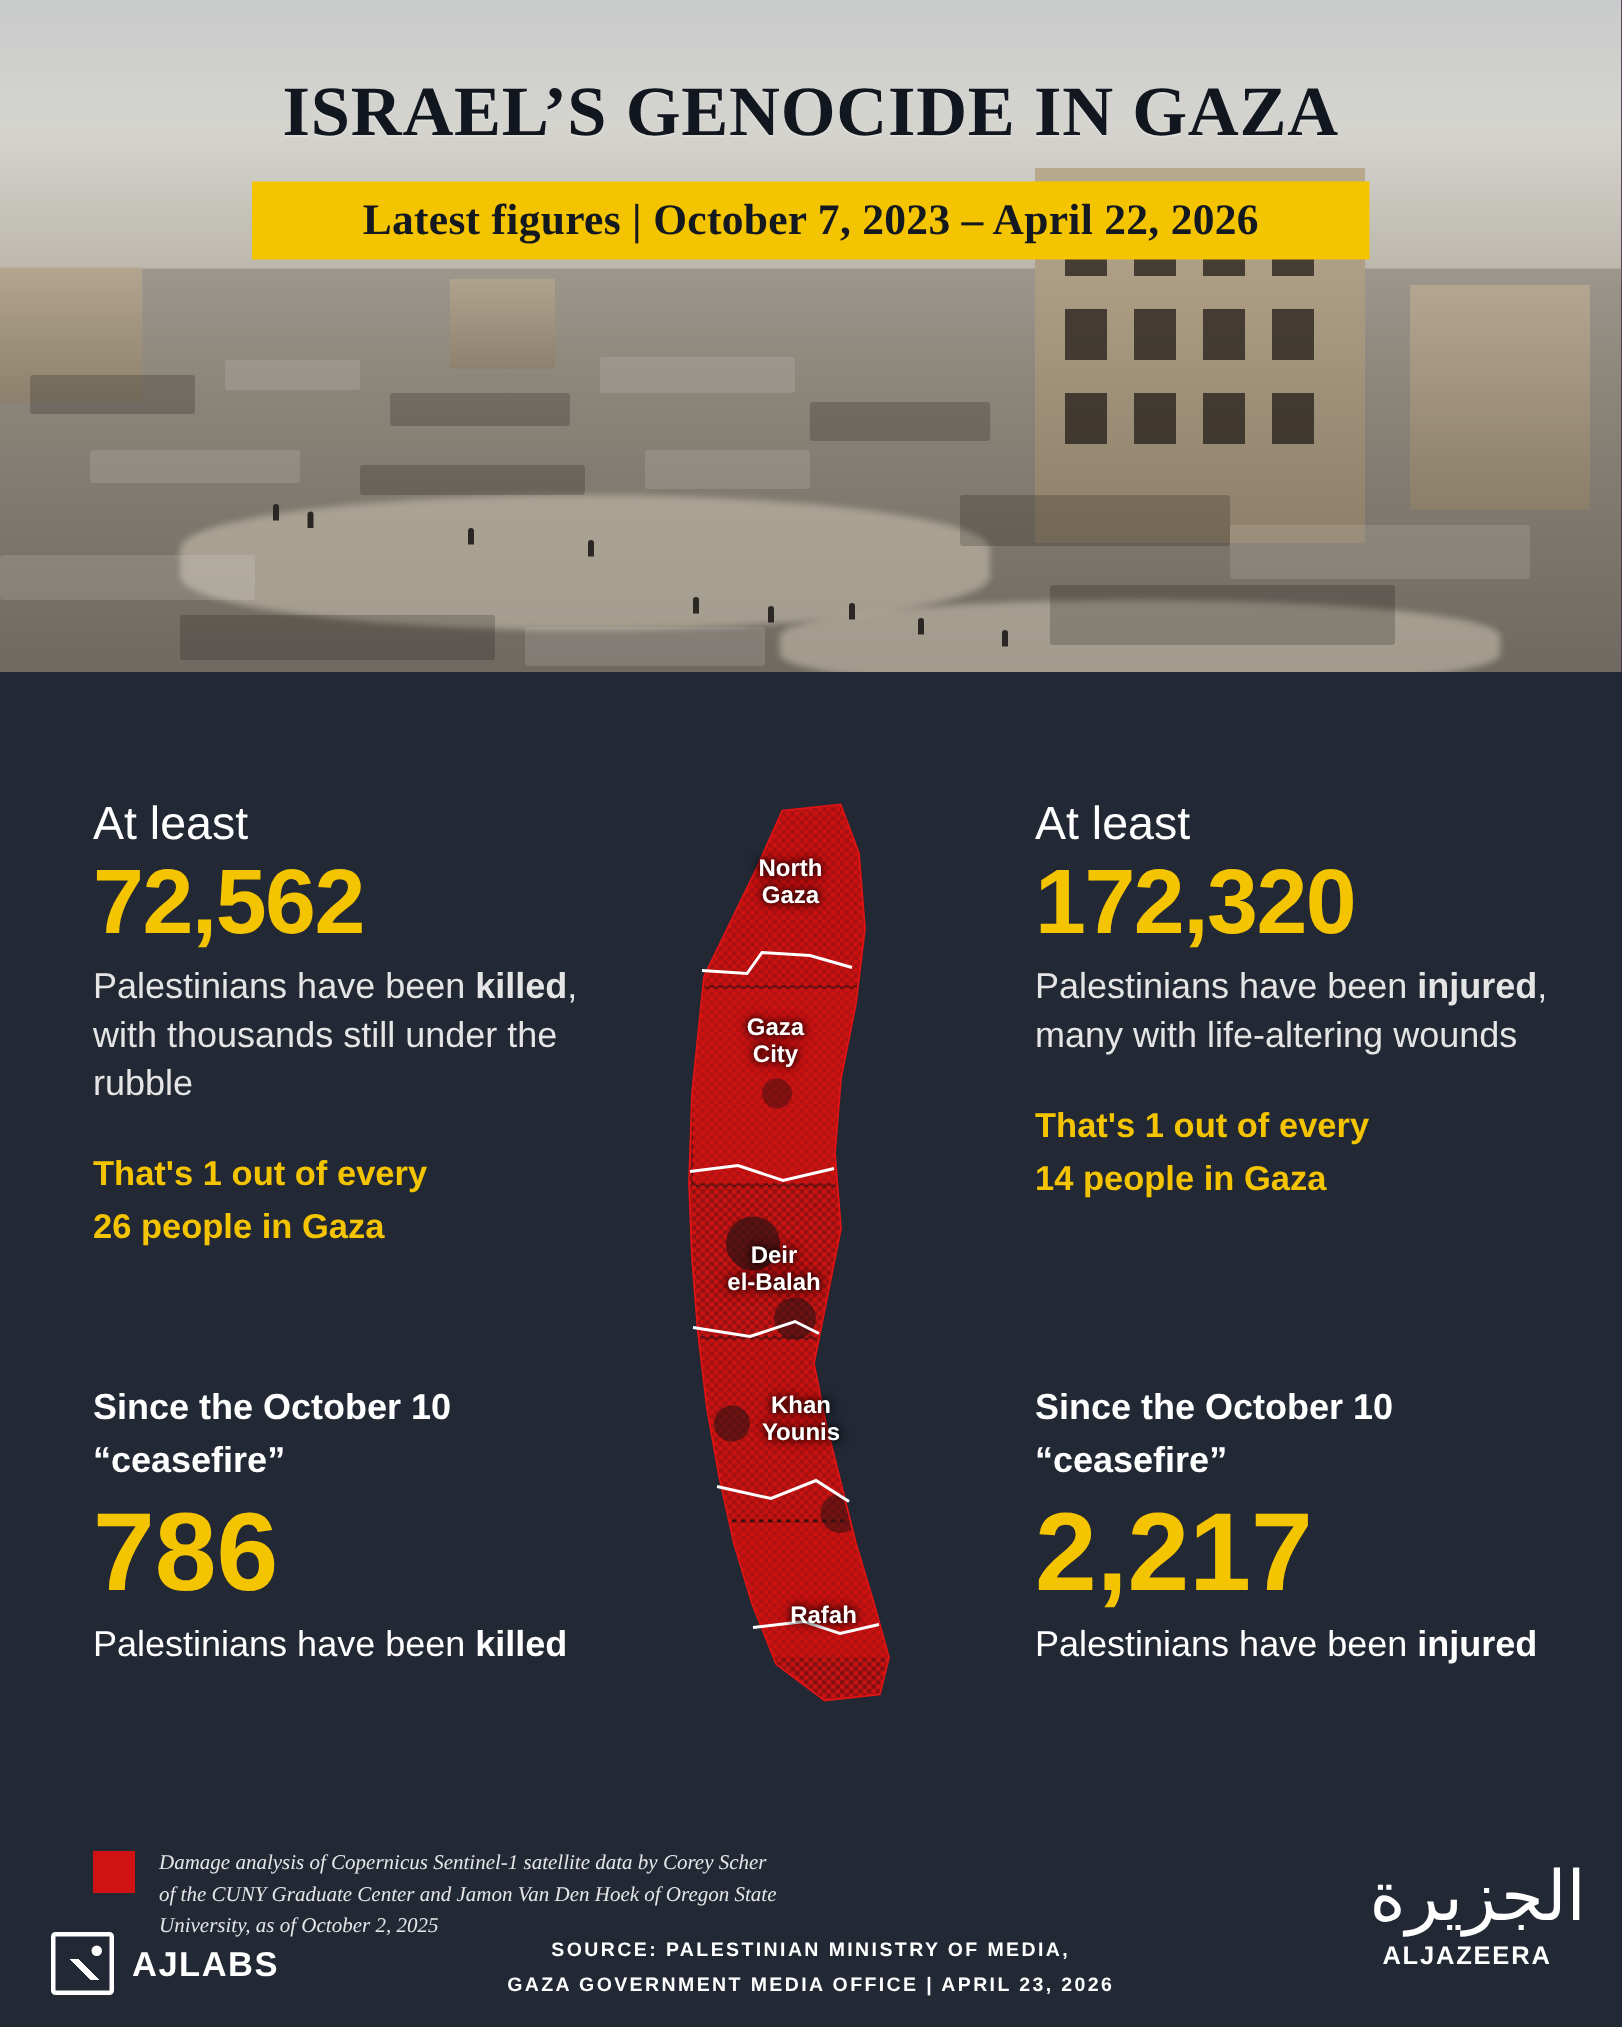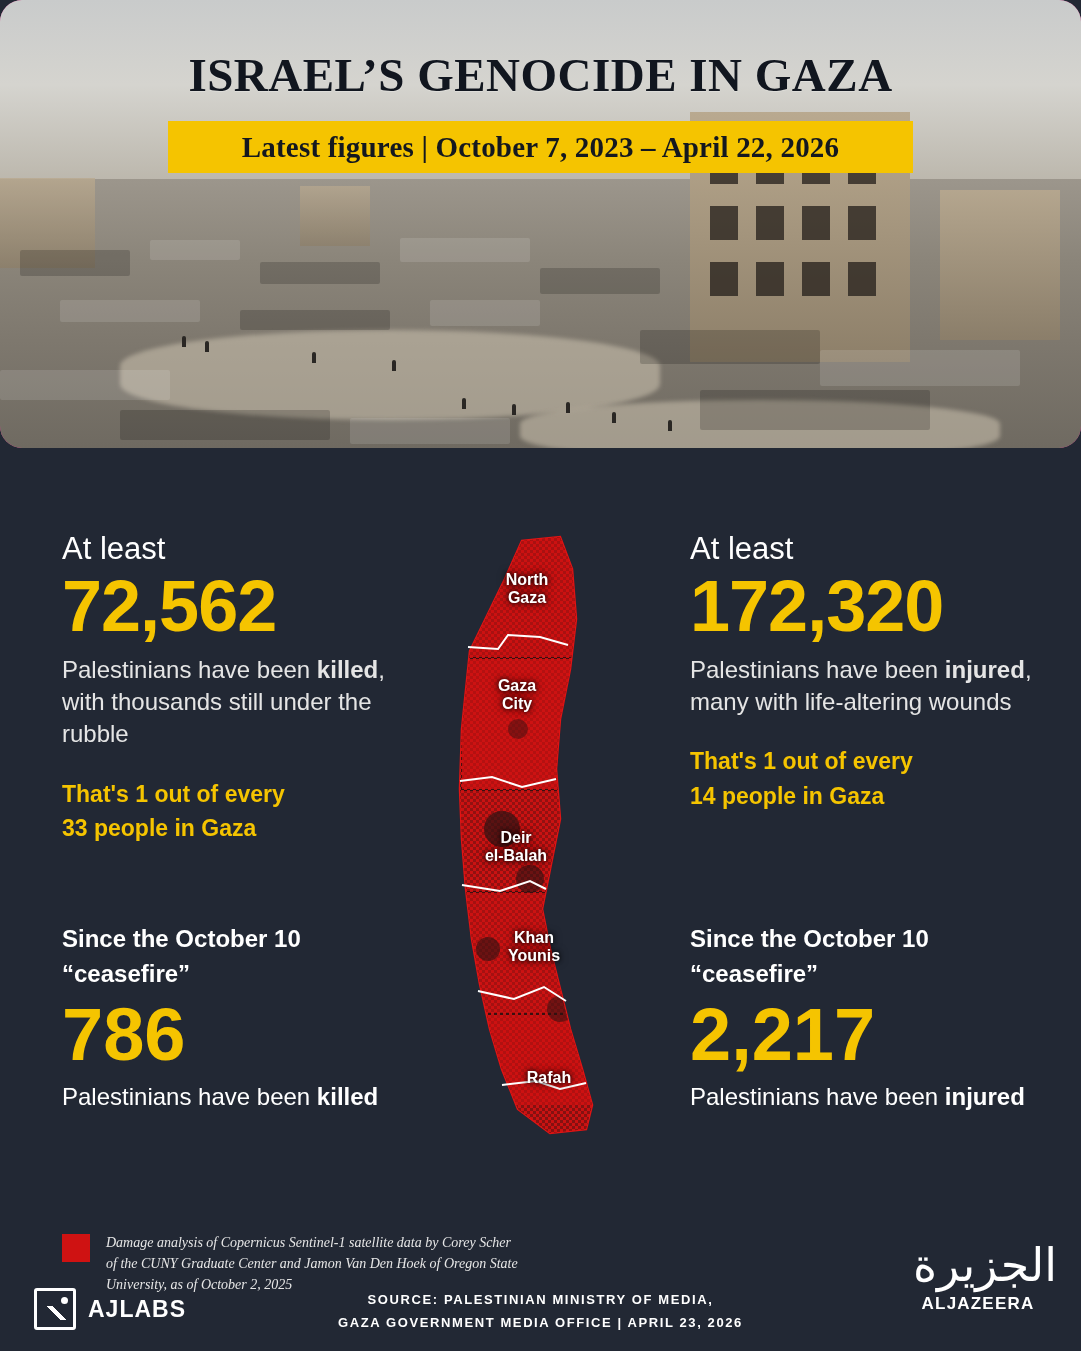--- a/index.html
+++ b/index.html
@@ -17,21 +17,20 @@
     background: #222834;
   }
 
   
   .hero {
     position: relative;
     width: 1081px;
     height: 448px;
     overflow: hidden;
     background: #ec4899;
-    border-radius: 22px;
   }
   .hero-sky {
     position: absolute;
     inset: 0 0 58% 0;
     background: linear-gradient(180deg, #c9cbcb 0%, #d5d4cf 45%, #bab5aa 100%);
   }
   .hero-ground {
     position: absolute;
     left: 0; right: 0; top: 40%; bottom: 0;
     background: linear-gradient(180deg, #9c968c 0%, #8b857a 30%, #7e786e 60%, #6f6a61 100%);
@@ -112,21 +111,21 @@
   .col-left  { left: 62px; }
   .col-right { left: 690px; }
 
   .atleast {
     font-size: 31px;
     color: #ffffff;
     font-weight: 400;
     line-height: 1.1;
   }
   .bignum {
-    font-size: 72px;
+    font-size: 61px;
     font-weight: 700;
     color: #f5c400;
     line-height: 1.02;
     letter-spacing: -1px;
     margin-top: 4px;
   }
   .desc {
     margin-top: 10px;
     font-size: 24px;
     color: #e5e5e5;
@@ -267,21 +266,21 @@
   }
   .aj-logo {
     position: absolute;
     right: 38px;
     top: 1242px;
     width: 130px;
     text-align: center;
     color: #ffffff;
   }
   .aj-glyph {
-    font-family: Liberation Sans, sans-serif;
+    font-family: Liberation Serif, serif;
     font-size: 46px;
     line-height: 1;
   }
   .aj-name {
     margin-top: 6px;
     font-size: 17px;
     font-weight: 700;
     letter-spacing: 1.2px;
   }
 </style>
@@ -348,21 +347,21 @@
   <div class="body">
 
     <div class="col col-left">
       <div class="atleast">At least</div>
       <div class="bignum">72,562</div>
       <div class="desc">
         <span>Palestinians have been </span><b>killed</b><span>, with thousands still under the rubble</span>
       </div>
       <div class="ratio">
         <div>That's 1 out of every</div>
-        <div>33 people in Gaza</div>
+        <div>26 people in Gaza</div>
       </div>
     </div>
 
     <div class="col col-right">
       <div class="atleast">At least</div>
       <div class="bignum">172,320</div>
       <div class="desc">
         <span>Palestinians have been </span><b>injured</b><span>, many with life-altering wounds</span>
       </div>
       <div class="ratio">

